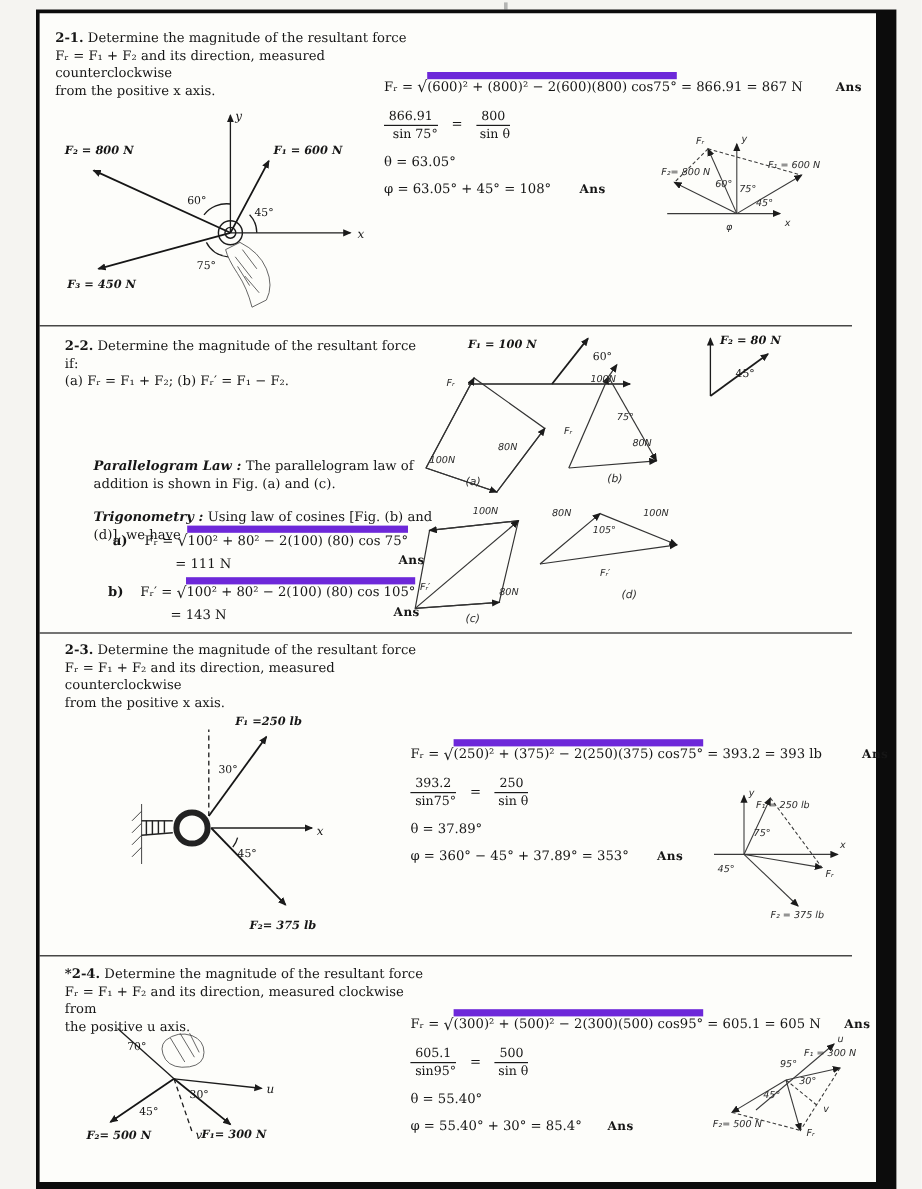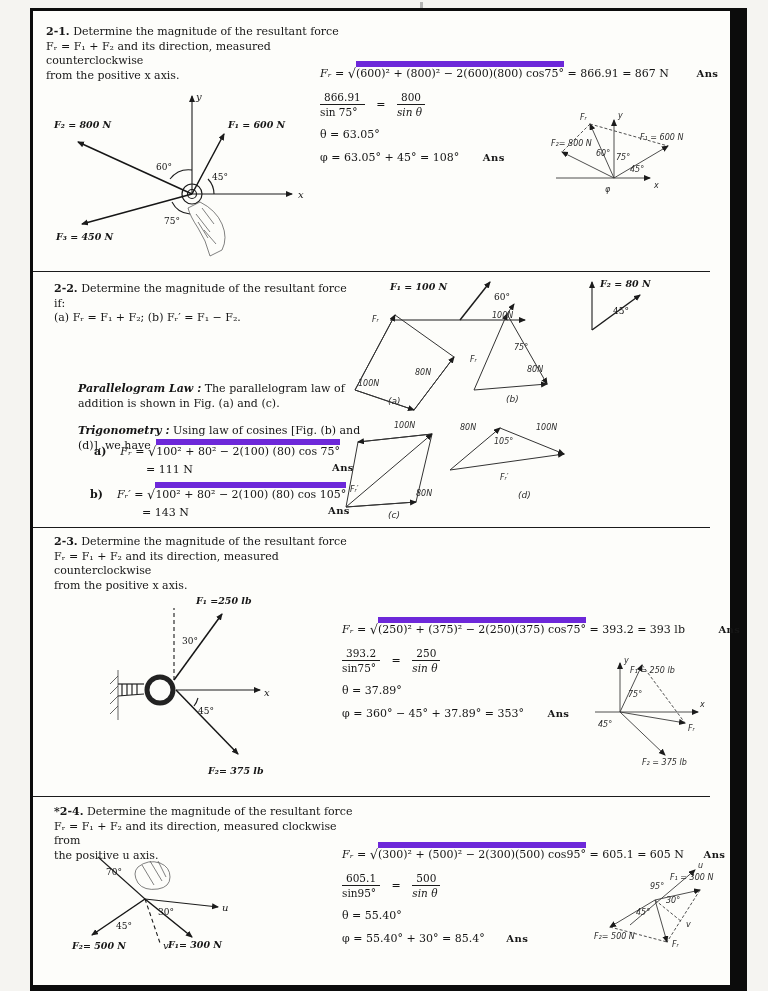--- a/index.html
+++ b/index.html
@@ -14,26 +14,26 @@
     background:#fdfdfa;
     border:3px solid #0c0c0c;border-right-width:17px;border-bottom-width:24px;
   }
   .group{display:contents}
   .divider{position:absolute;left:0;width:677px;border-top:1.6px solid #1b1b1b;height:0}
   .stmt{position:absolute;font-size:11px;line-height:1.32;width:300px}
   .stmt p{margin:0}
   .pnum{font-weight:bold}
   .sol{position:absolute;font-size:11px;white-space:nowrap}
   .eqline{margin:0 0 10px 0;white-space:nowrap}
-  .it{font-style:italic}
+  .it{}
   .sqrt{font-size:13px;vertical-align:-1px}
   .rad{border-top:6px solid #6d28d9;padding-top:0px}
   .ans{font-weight:bold;font-size:10px;letter-spacing:.4px}
   .ml24{margin-left:24px}.ml16{margin-left:16px}.ml30{margin-left:30px}.ml20{margin-left:20px}.ml18{margin-left:18px}
-  .frac{display:inline-block;vertical-align:middle;text-align:left;font-size:10.5px}
+  .frac{display:inline-block;vertical-align:middle;text-align:right;font-size:10.5px}
   .frac .num{display:block;border-bottom:1px solid #1b1b1b;padding:0 4px 1px}
   .frac .den{display:block;padding-top:1px}
   .feq{margin:0 8px}
   .para{position:absolute;font-size:11px;line-height:1.35}
   .plead{font-weight:bold;font-style:italic}
   .p2eq{position:absolute;font-size:11px;white-space:nowrap}
   .p2eq .elab{font-weight:bold;margin-right:14px}
   .p2eq .res{margin:4px 0 0 52px}
   .p2eq .ansabs{position:absolute;left:238px;top:18px}
   svg{position:absolute;overflow:visible}

